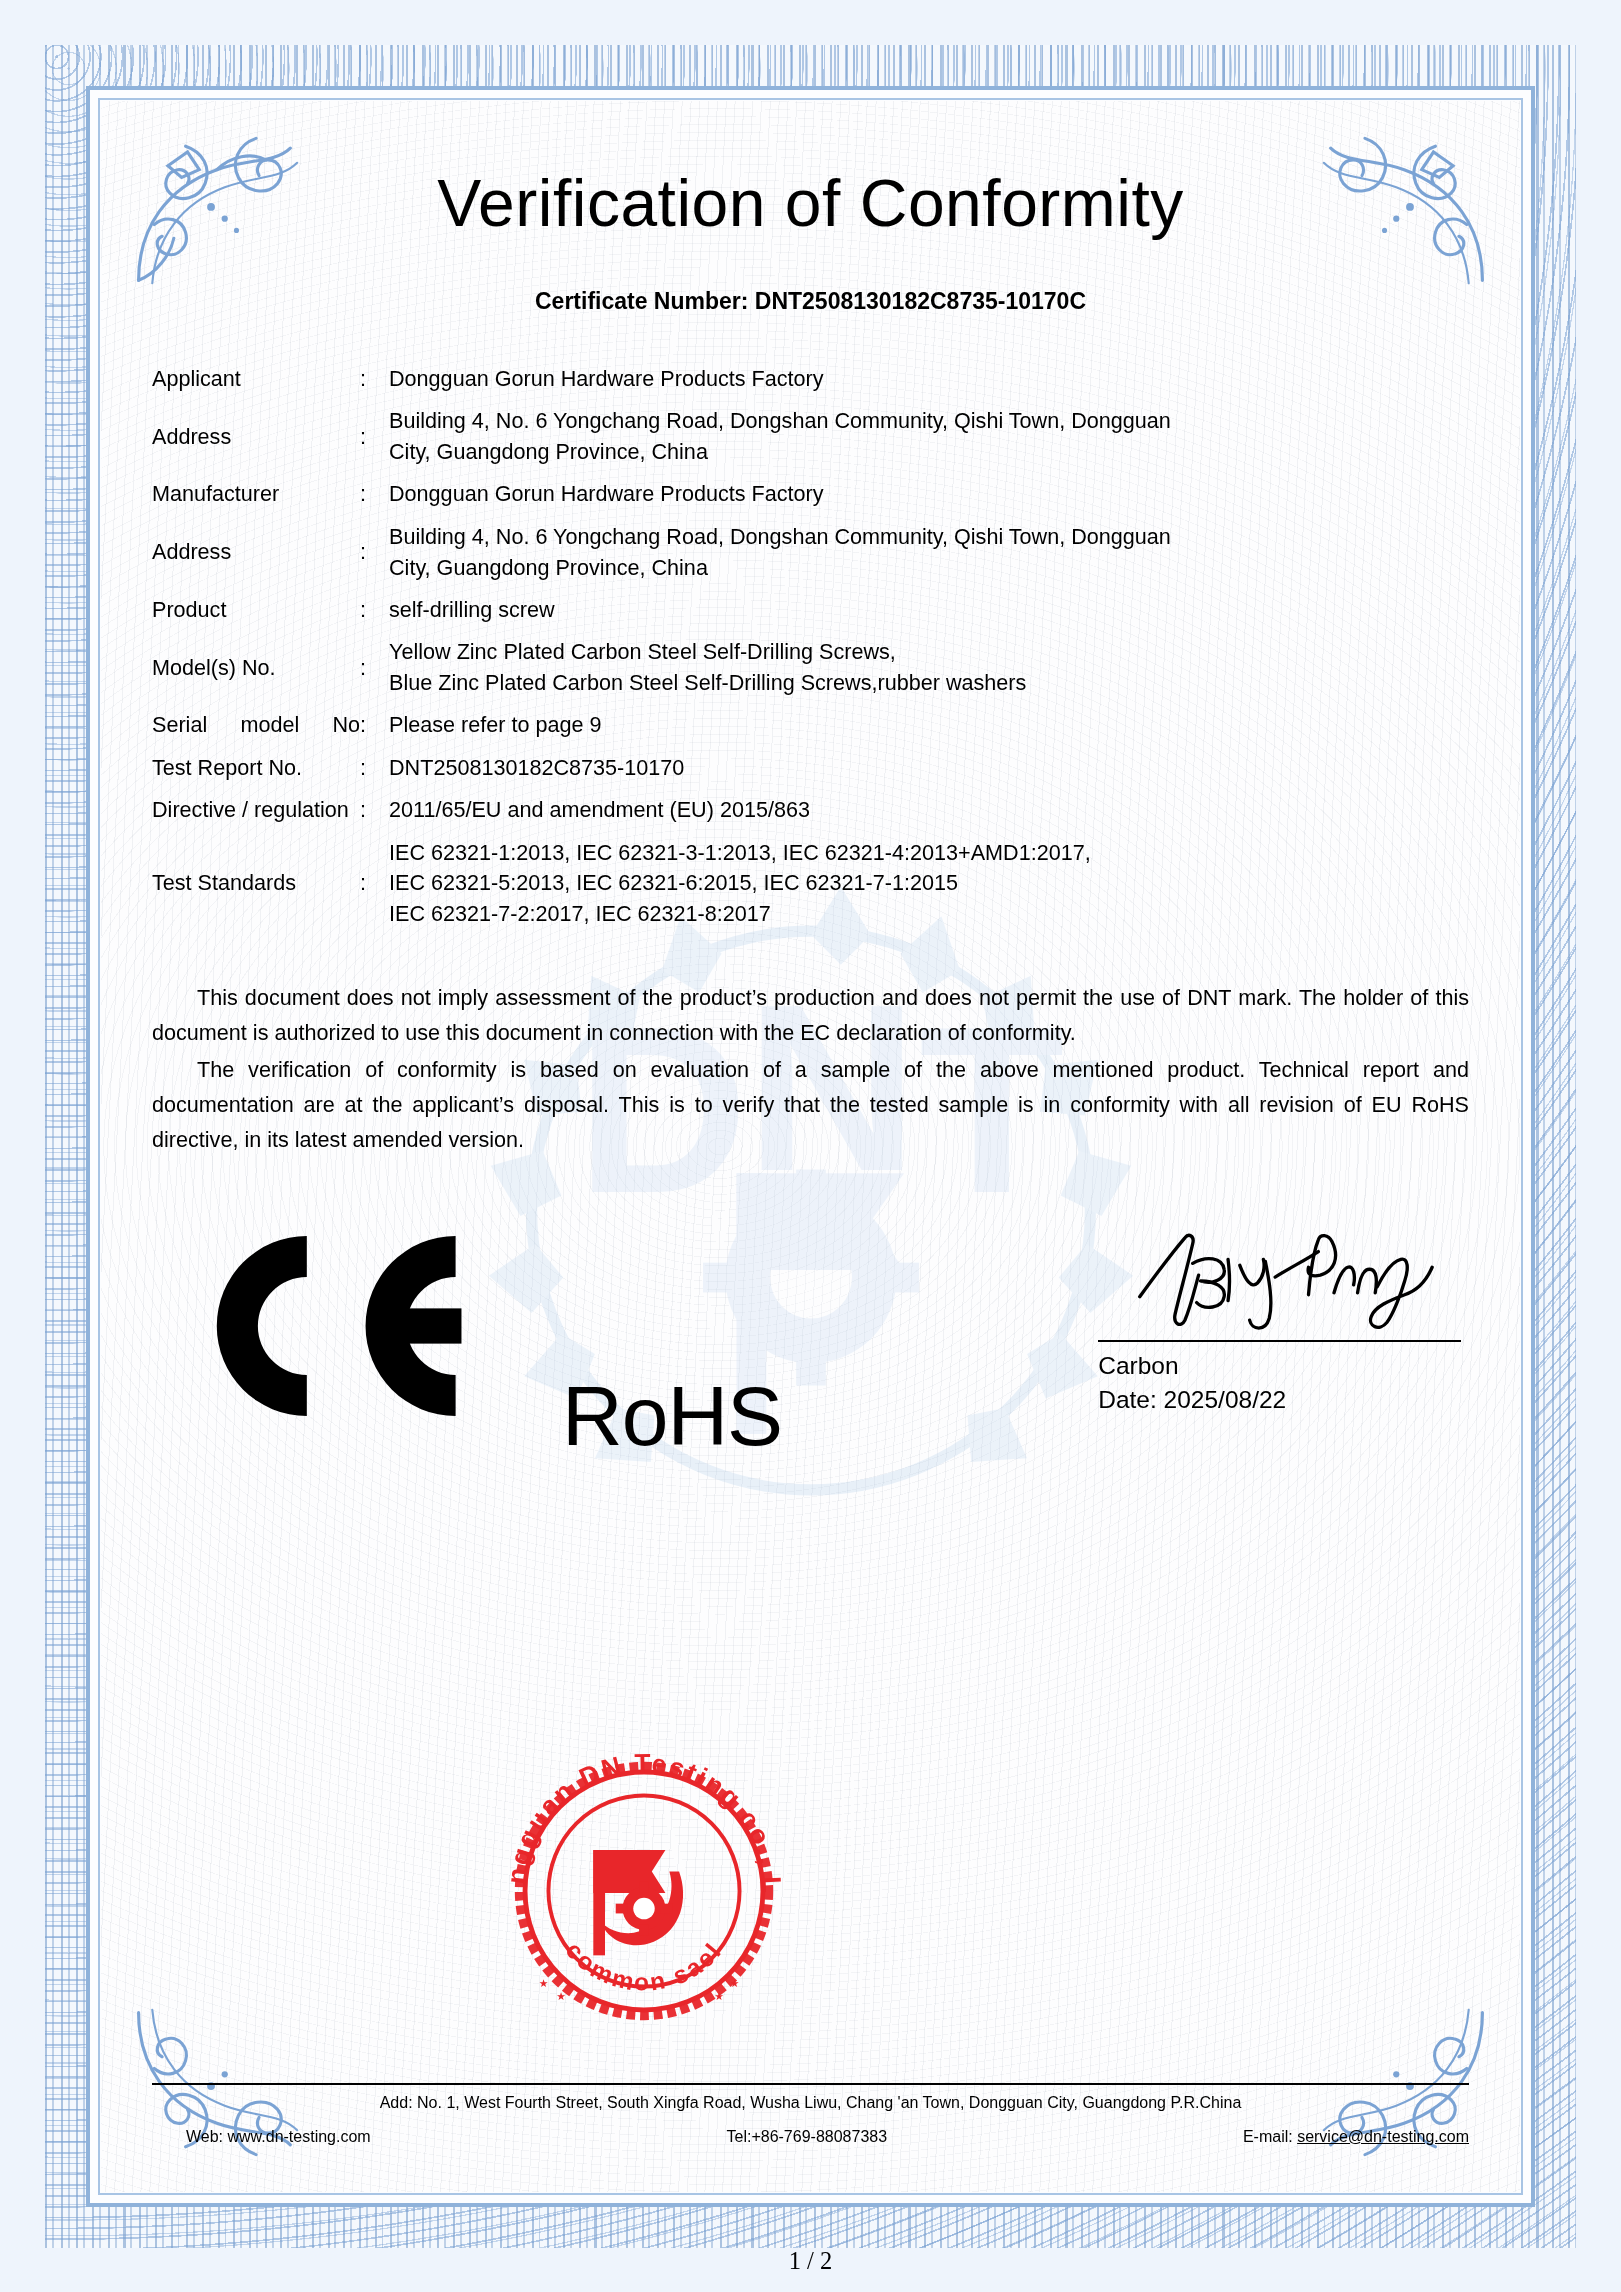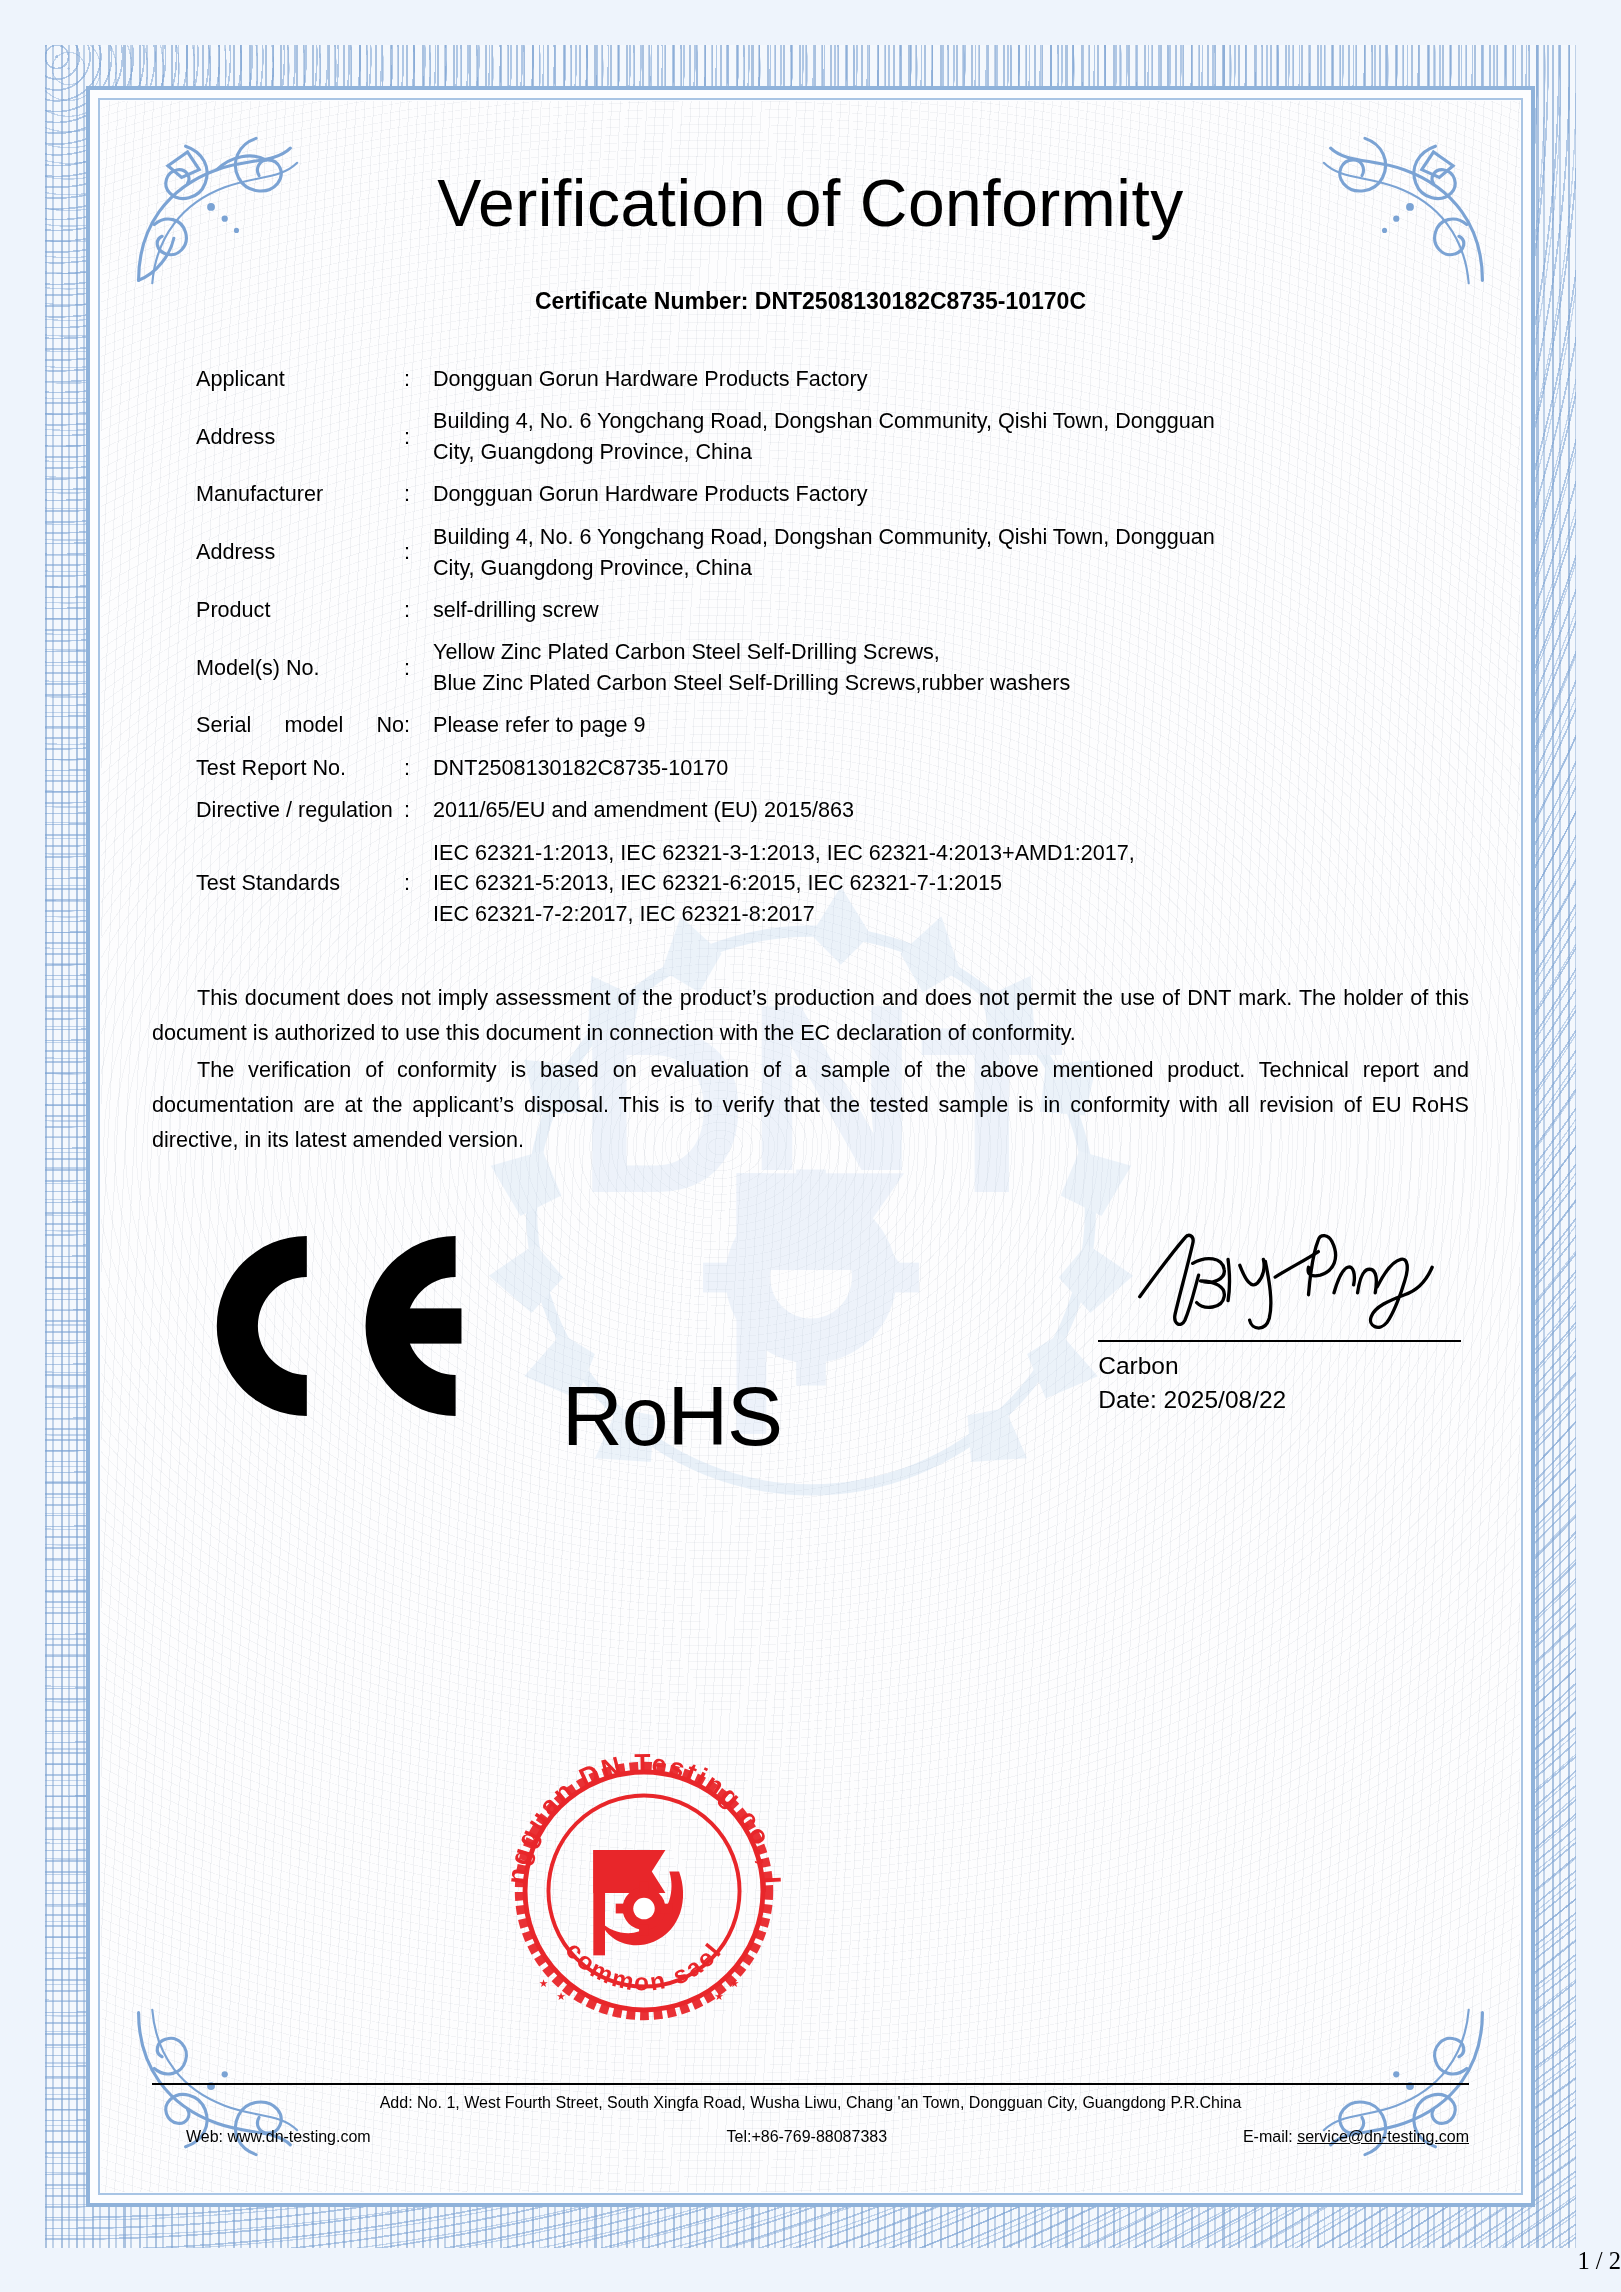--- a/index.html
+++ b/index.html
@@ -127,21 +127,20 @@
     font-weight: bold;
     margin-top: 47px;
     color: #000;
   }
 
   
   .info {
     margin-top: 43px;
     width: 100%;
     border-collapse: collapse;
-    margin-left: 44px;
   }
   .info td {
     vertical-align: middle;
     font-size: 21.6px;
     color: #000;
     padding: 5.9px 0;
     line-height: 1.42;
   }
   .lbl { width: 208px; }
   .lbl-justify {
@@ -227,21 +226,21 @@
     font-size: 16px;
     color: #000;
   }
   .footer-row > div { white-space: nowrap; margin-left: 34px; }
   .ul { text-decoration: underline; }
 
   .page-num {
     position: absolute;
     left: 0; right: 0;
     bottom: 17.6px;
-    text-align: right;
+    text-align: center;
     font-family: "Liberation Serif", serif;
     font-size: 24.5px;
     color: #000;
     z-index: 10;
   }
 </style>
 </head>
 <body>
 
 <div class="page">

